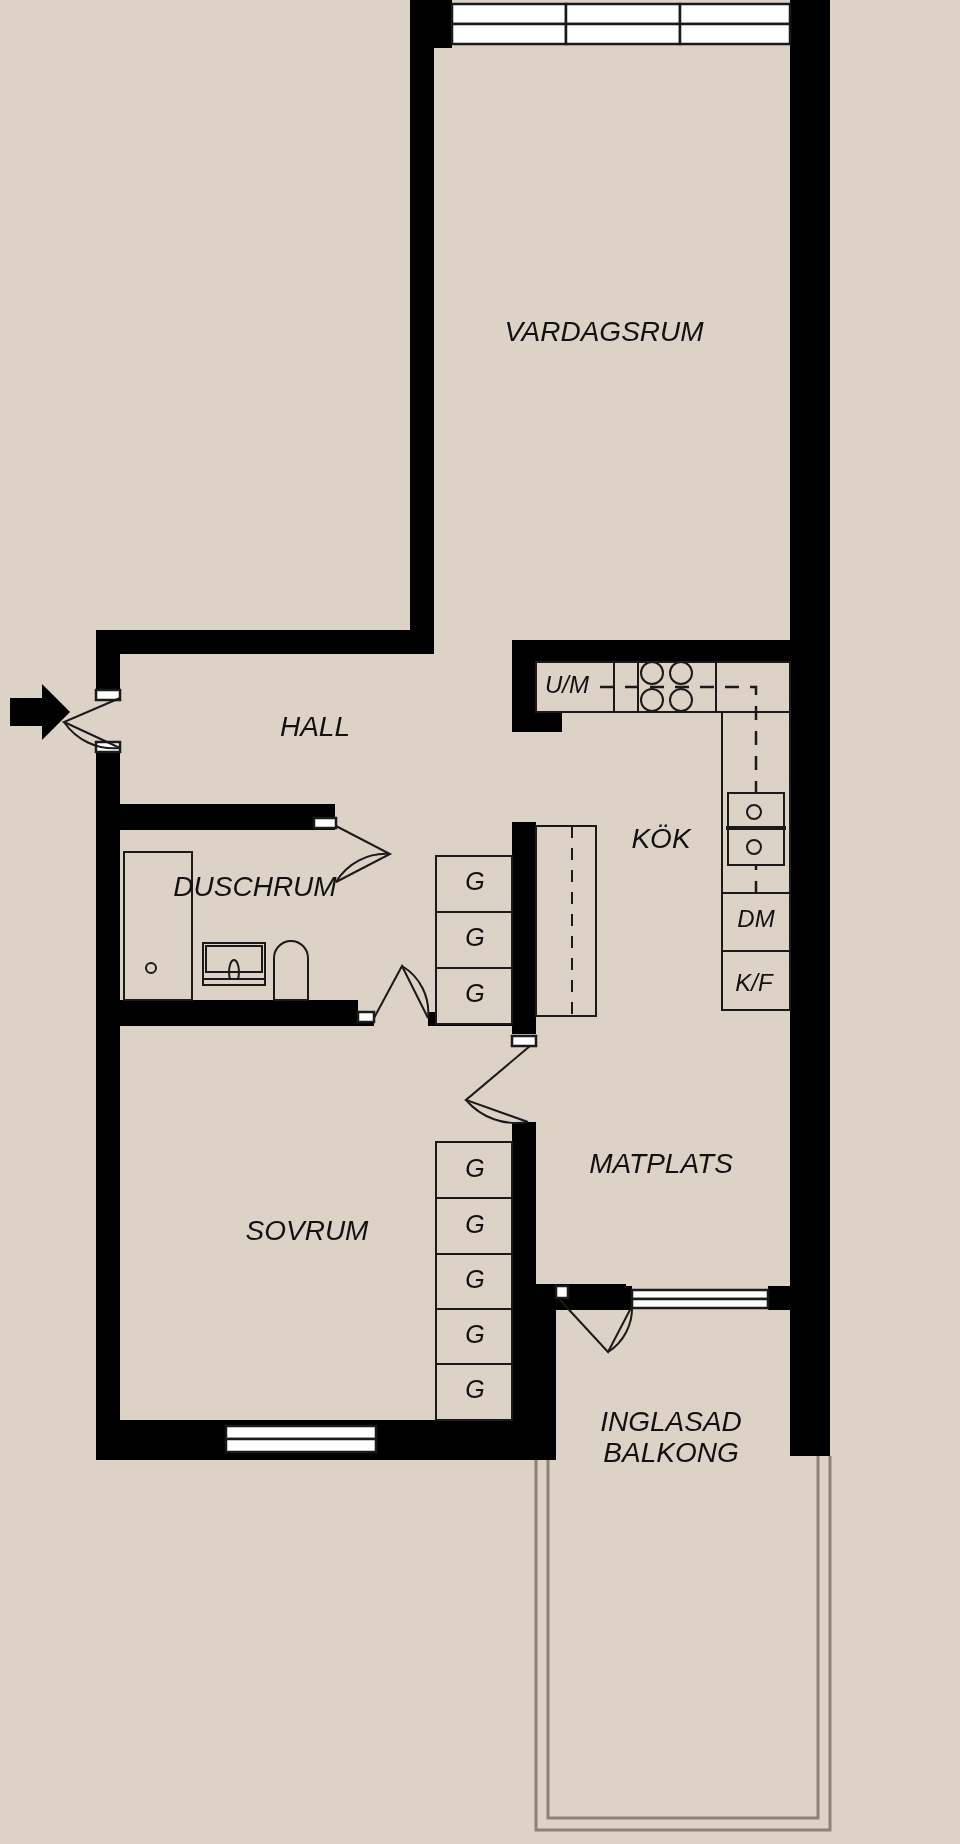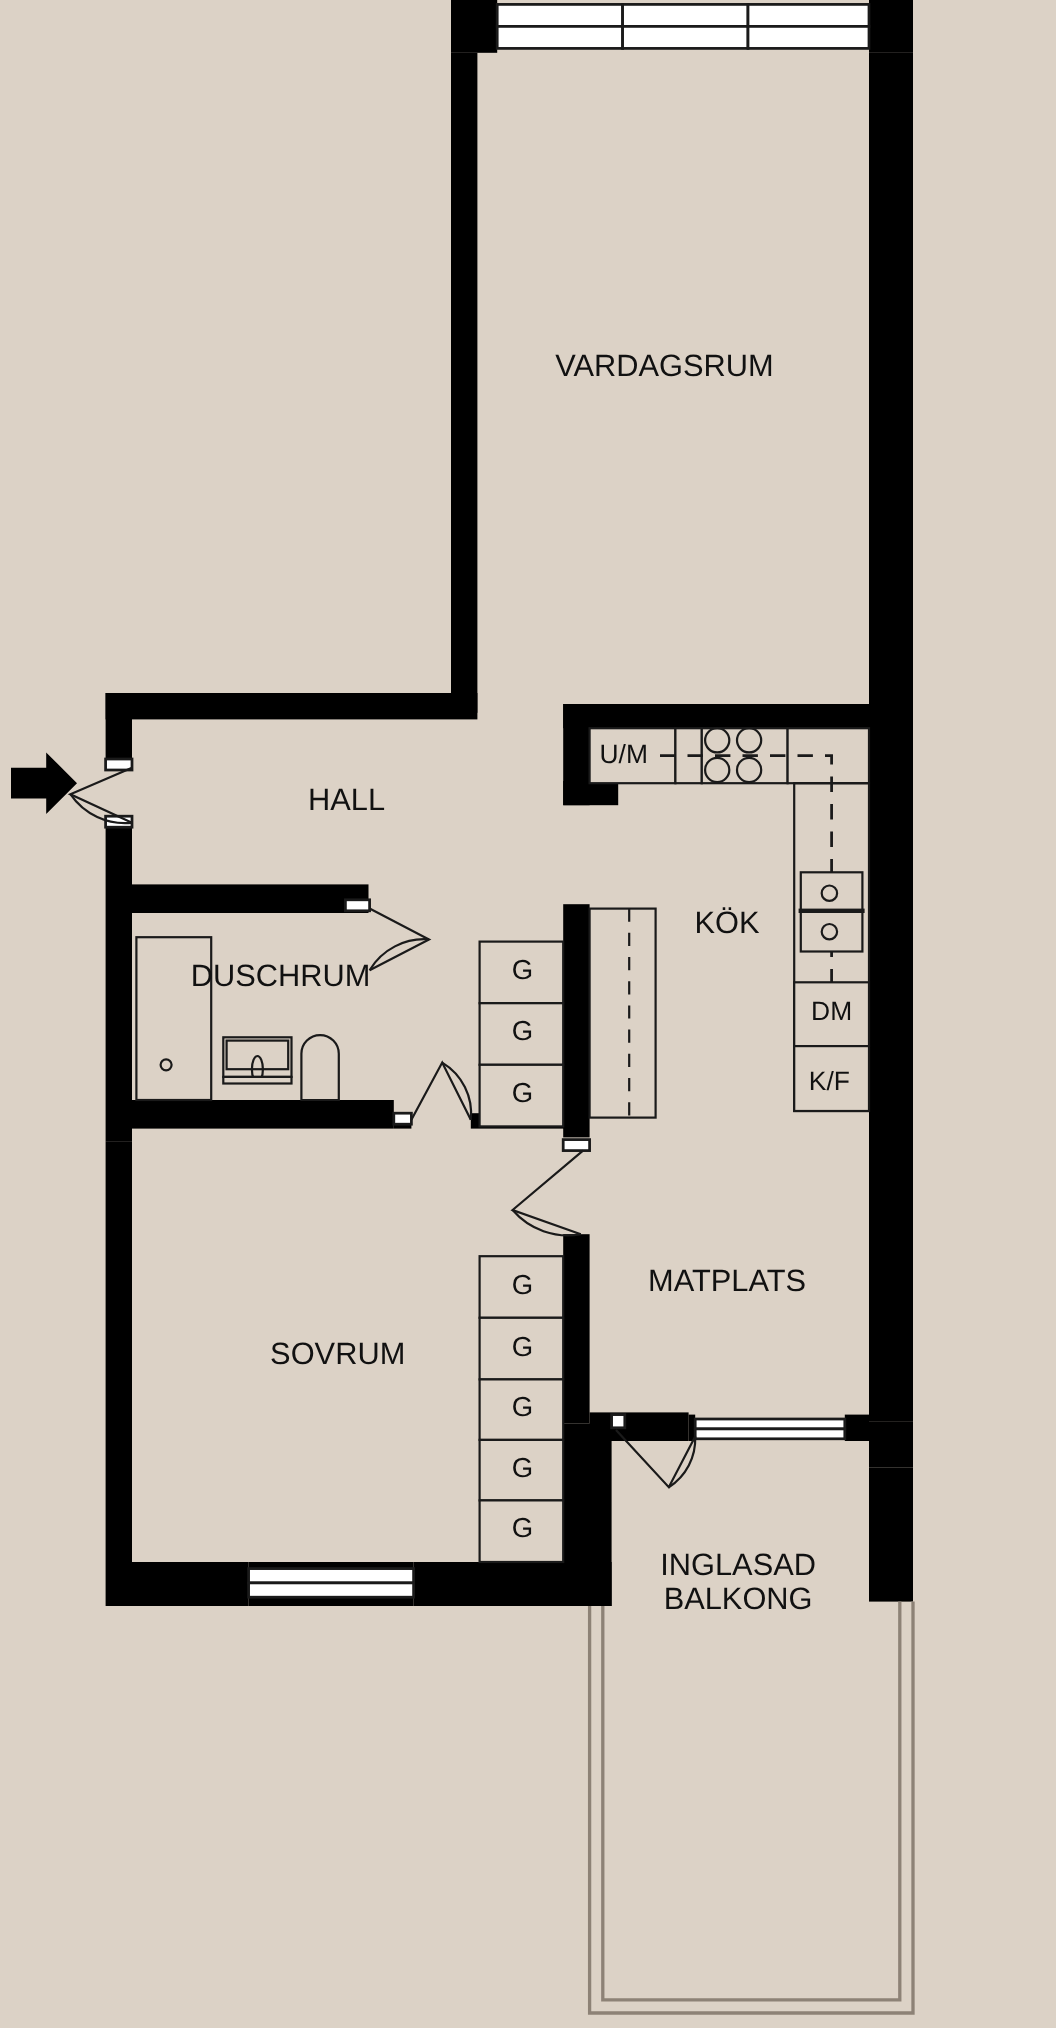--- a/index.html
+++ b/index.html
@@ -11,20 +11,21 @@
     width: 960px;
     height: 1844px;
     overflow: hidden;
     font-family: "Liberation Sans", sans-serif;
   }
   #floorplan-root {
     position: relative;
     width: 960px;
     height: 1340px;
     background: #ffffff;
+    font-style: italic;
   }
   svg.plan {
     display: block;
     width: 960px;
     height: 1844px;
   }
   .room-label {
     font-family: "Liberation Sans", sans-serif;
     font-size: 28px;
     fill: #111111;

